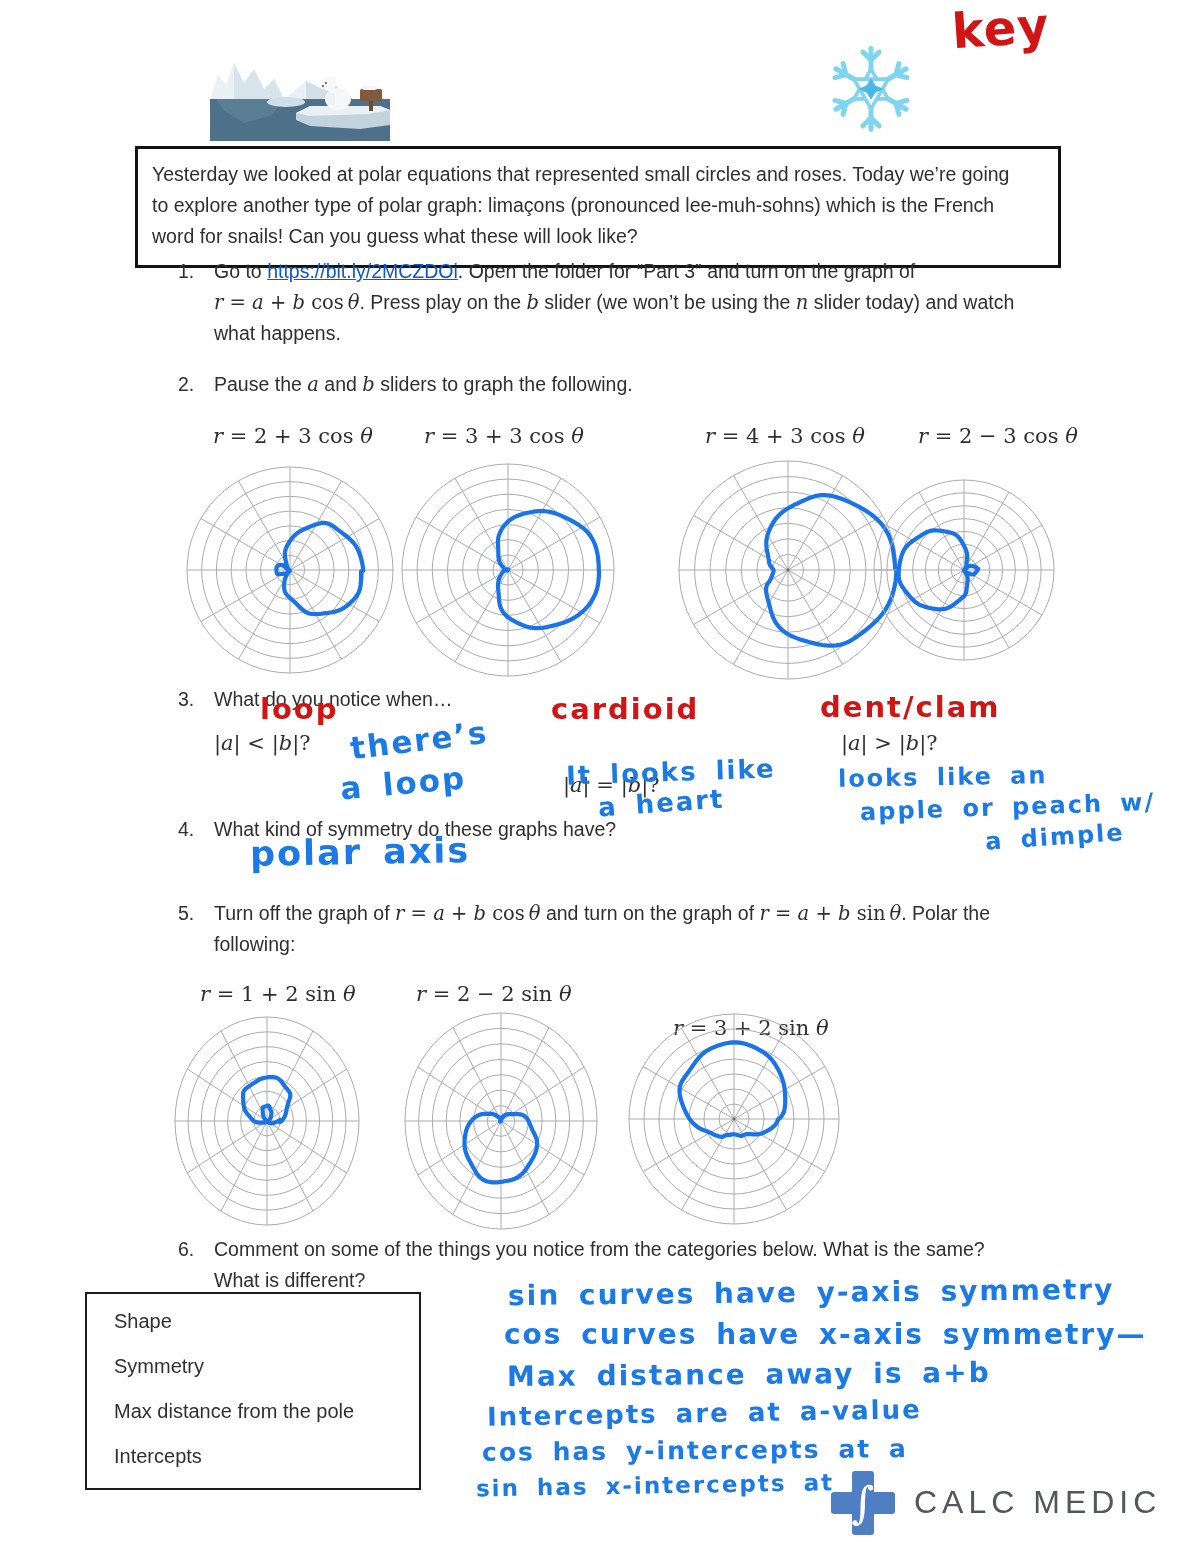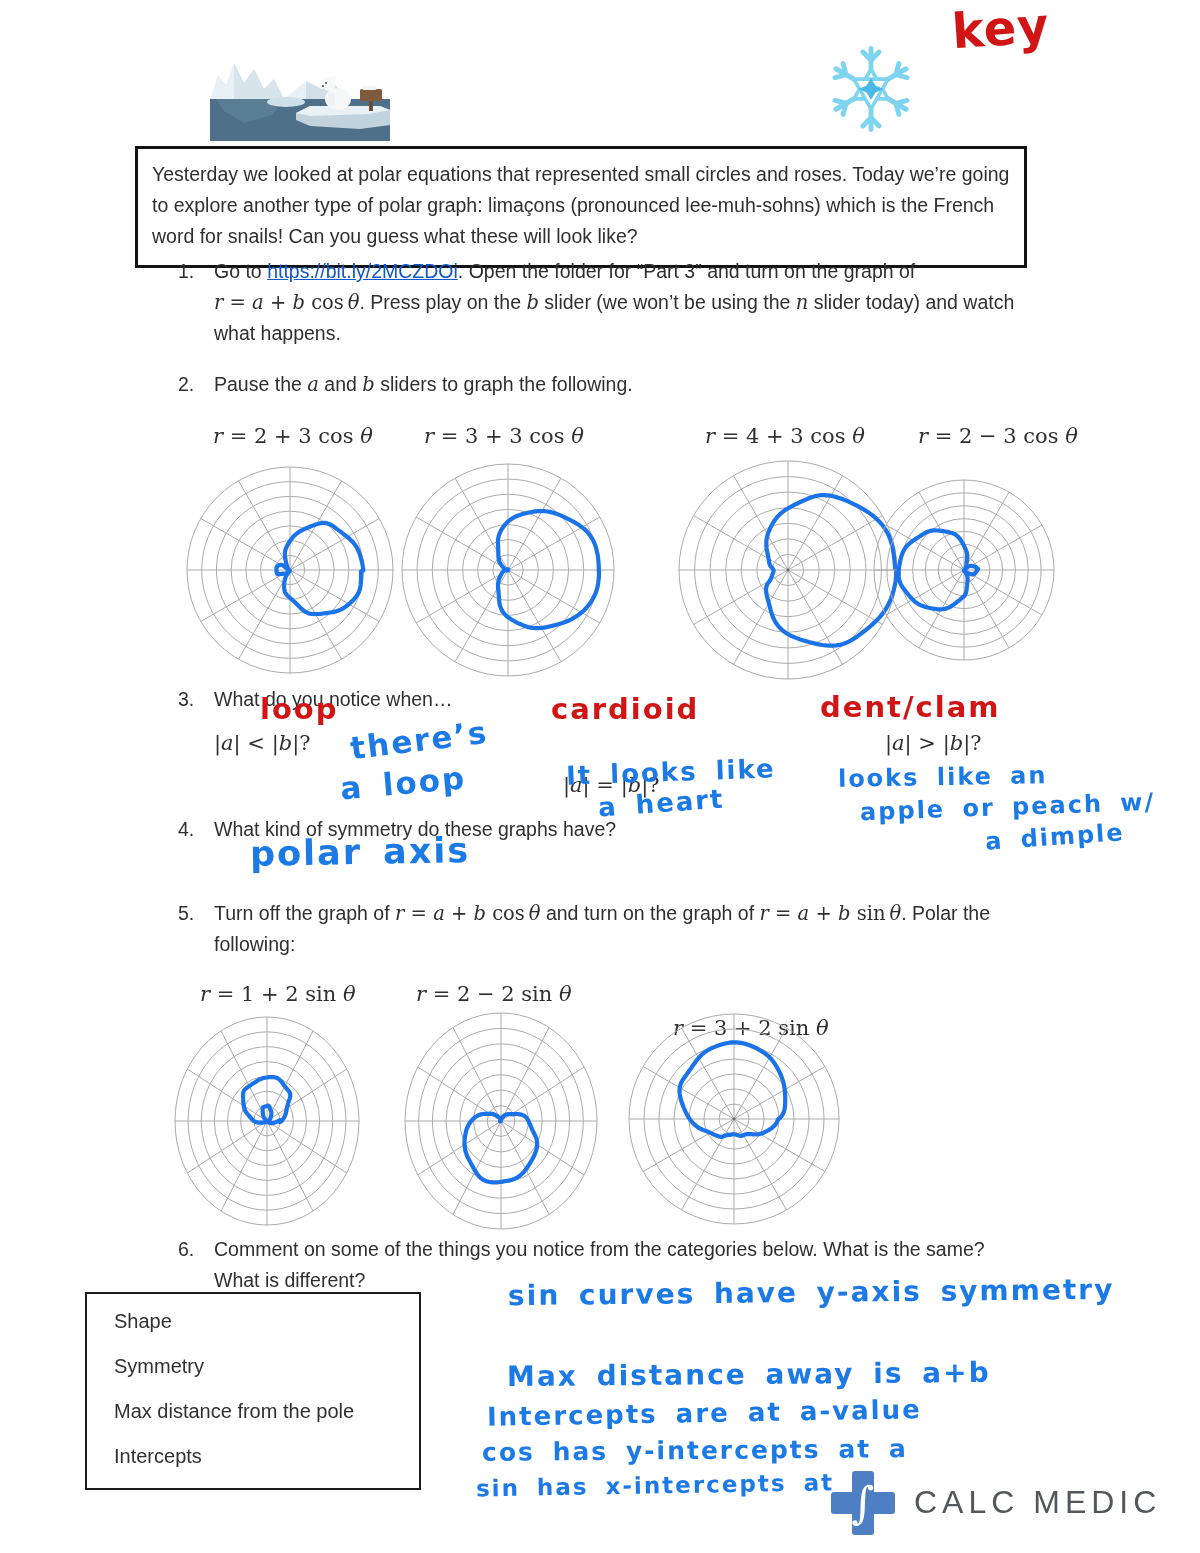--- a/index.html
+++ b/index.html
@@ -8,21 +8,21 @@
   .abs{position:absolute;}
   .body-text{font-size:19.5px;line-height:31px;color:var(--text-dark,#2f2f2f);}
   .q{display:flex;align-items:flex-start;}
   .qnum{width:36px;flex:none;}
   .qtext{flex:1;}
   .link{color:var(--link-blue,#1157cc);text-decoration:underline;cursor:pointer;}
   .it{font-style:italic;font-family:"DejaVu Serif",serif;}
   .math{font-family:"DejaVu Serif",serif;}
   .eq-label{font-size:21px;white-space:nowrap;}
   .title{font-size:30px;letter-spacing:.5px;color:var(--title-gray,#474747);white-space:nowrap;font-weight:400;}
-  .intro-box{border:3px solid #121212;padding:10px 2px 13px 14px;width:870px;}
+  .intro-box{border:3px solid #121212;padding:10px 36px 13px 14px;width:870px;}
   .hw{font-family:"DejaVu Sans",sans-serif;font-weight:700;color:var(--ink-blue,#1c7ae6);
       white-space:nowrap;letter-spacing:2px;word-spacing:7px;}
   .hwr{font-family:"DejaVu Sans",sans-serif;font-weight:700;color:var(--ink-red,#d11414);
        white-space:nowrap;letter-spacing:2px;}
   .grid{stroke:var(--grid-gray,#ababab);stroke-width:1;fill:none;}
   .pgraph{line-height:0;}
   .catbox{border:2px solid #1c1c1c;width:336px;height:198px;padding:16px 0 0 27px;box-sizing:border-box;}
   .catitem{font-size:20px;margin-bottom:22px;color:#303030;}
   .logo-text{font-size:32px;letter-spacing:5px;color:var(--logo-gray,#53565b);white-space:nowrap;}
 </style>
@@ -220,21 +220,21 @@
     <span class="qnum">3.</span>
     <span class="qtext">What do you notice when…</span>
   </div>
 
   <div class="abs hwr" style="left:260px;top:692px;font-size:29px;">loop</div>
   <div class="abs hwr" style="left:551px;top:692px;font-size:29px;">cardioid</div>
   <div class="abs hwr" style="left:820px;top:690px;font-size:29px;">dent/clam</div>
 
   <div class="abs math" style="left:214px;top:731px;font-size:21px;">|<i>a</i>| &lt; |<i>b</i>|?</div>
   <div class="abs math" style="left:563px;top:731px;font-size:21px;margin-top:42px;">|<i>a</i>| = |<i>b</i>|?</div>
-  <div class="abs math" style="left:841px;top:731px;font-size:21px;margin-left:44px;">|<i>a</i>| &gt; |<i>b</i>|?</div>
+  <div class="abs math" style="left:841px;top:731px;font-size:21px;">|<i>a</i>| &gt; |<i>b</i>|?</div>
 
   <div class="abs hw" style="left:350px;top:722px;font-size:31px;transform:rotate(-7deg);">there’s</div>
   <div class="abs hw" style="left:340px;top:765px;font-size:31px;transform:rotate(-5deg);">a loop</div>
   <div class="abs hw" style="left:566px;top:757px;font-size:26px;transform:rotate(-2deg);">It looks like</div>
   <div class="abs hw" style="left:598px;top:788px;font-size:26px;transform:rotate(-4deg);">a heart</div>
   <div class="abs hw" style="left:838px;top:763px;font-size:24px;transform:rotate(-1deg);">looks like an</div>
   <div class="abs hw" style="left:860px;top:793px;font-size:24px;transform:rotate(-2deg);">apple or peach w/</div>
   <div class="abs hw" style="left:985px;top:823px;font-size:24px;transform:rotate(-4deg);">a dimple</div>
 
   <div class="abs q body-text" style="left:178px;top:814px;width:880px;">
@@ -334,20 +334,21 @@
   </div>
 
   <div class="abs catbox" style="left:85px;top:1292px;">
     <div class="catitem">Shape</div>
     <div class="catitem">Symmetry</div>
     <div class="catitem">Max distance from the pole</div>
     <div class="catitem">Intercepts</div>
   </div>
 
   <div class="abs hw" style="left:508px;top:1276px;font-size:28px;transform:rotate(-0.6deg);">sin curves have y-axis symmetry</div>
+  <div class="abs hw" style="left:504px;top:1318px;font-size:28px;">cos curves have x-axis symmetry—</div>
   <div class="abs hw" style="left:507px;top:1358px;font-size:28px;transform:rotate(-0.5deg);">Max distance away is a+b</div>
   <div class="abs hw" style="left:487px;top:1398px;font-size:26px;transform:rotate(-1deg);">Intercepts are at a-value</div>
   <div class="abs hw" style="left:482px;top:1436px;font-size:25px;transform:rotate(-0.5deg);">cos has y-intercepts at a</div>
   <div class="abs hw" style="left:476px;top:1472px;font-size:23px;transform:rotate(-1deg);">sin has x-intercepts at a</div>
 
   <div class="abs" style="left:826px;top:1466px;">
     <svg width="74" height="74" viewBox="0 0 74 74">
       <rect x="26" y="5" width="22" height="64" rx="3" fill="#4d7fc2"></rect>
       <rect x="5" y="26" width="64" height="22" rx="3" fill="#4d7fc2"></rect>
       <text x="37" y="52" text-anchor="middle" font-size="44" fill="#ffffff" font-family="DejaVu Serif, serif" font-style="italic">∫</text>

